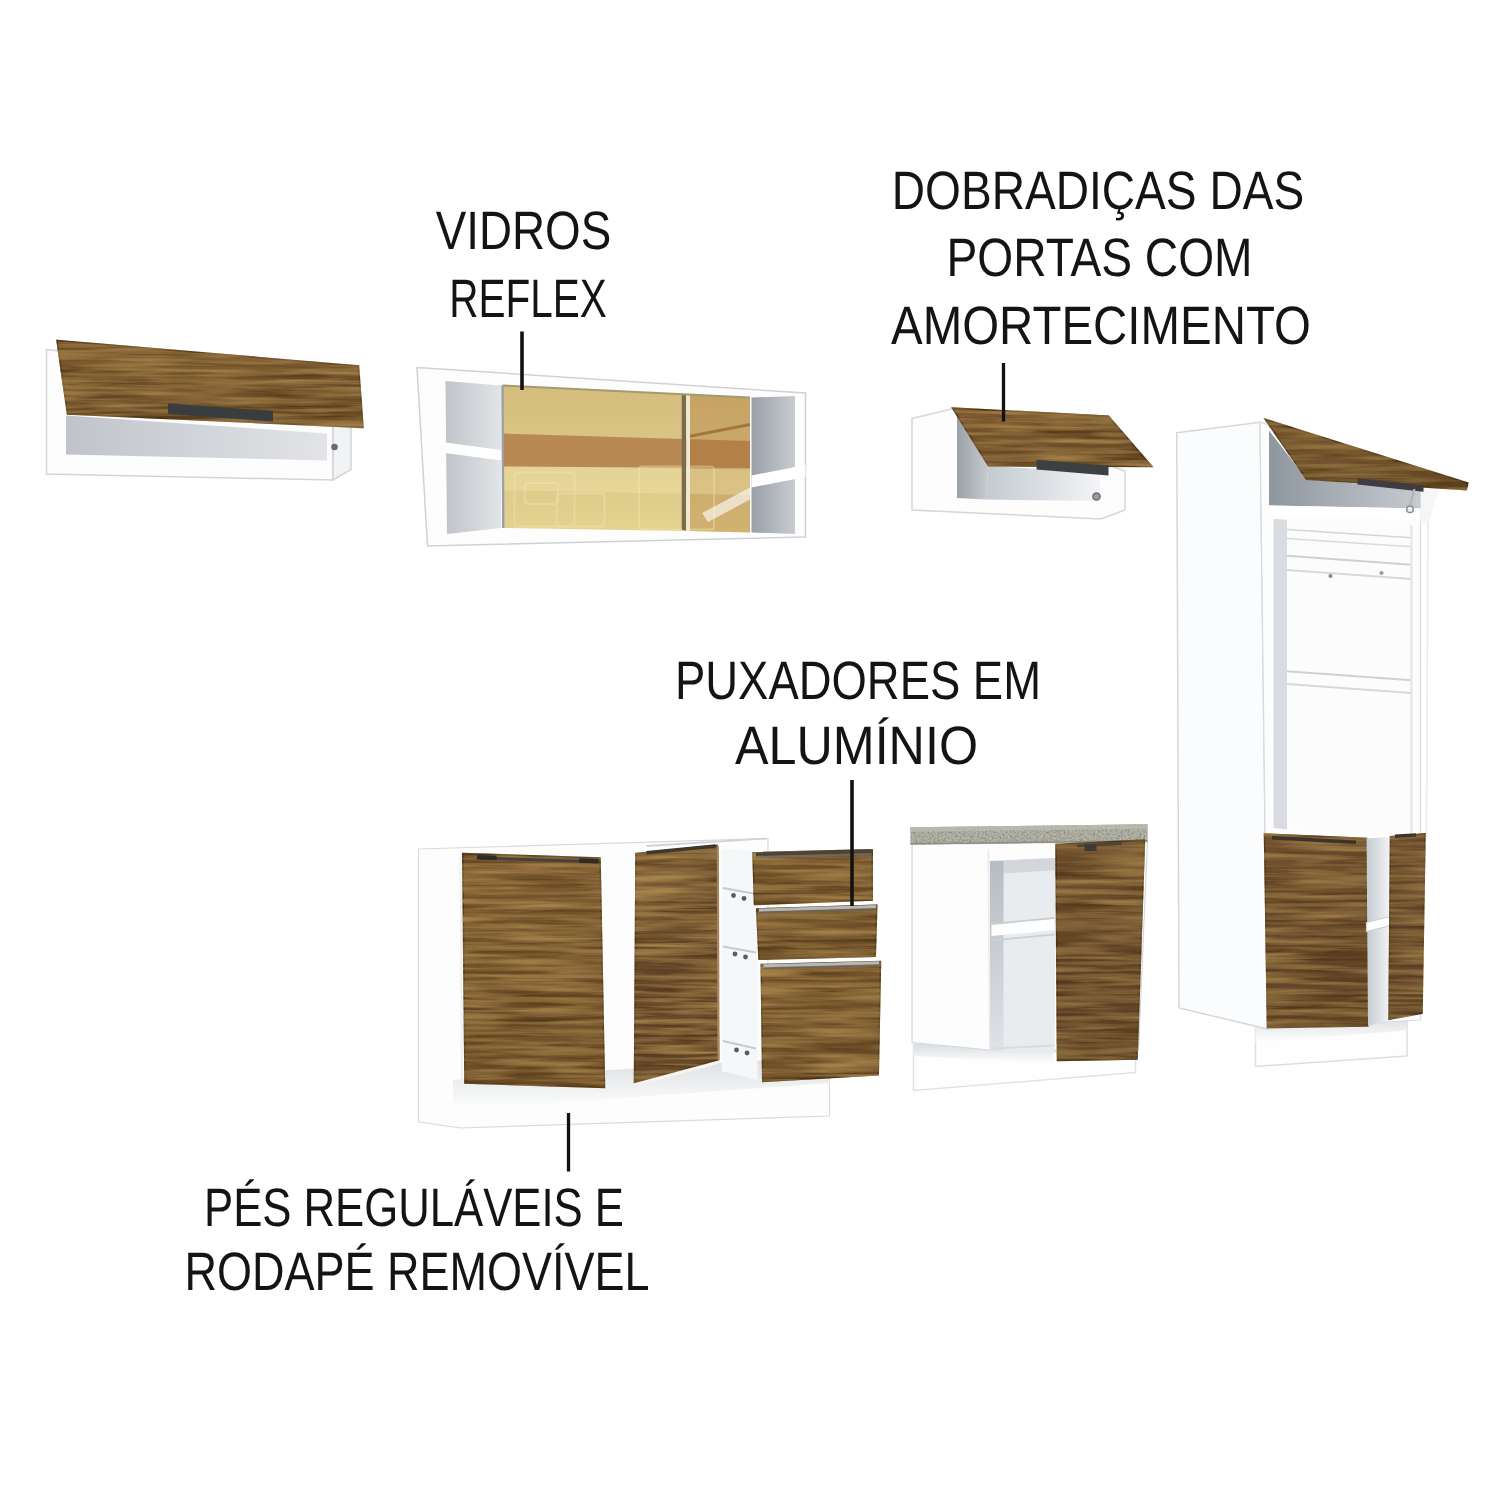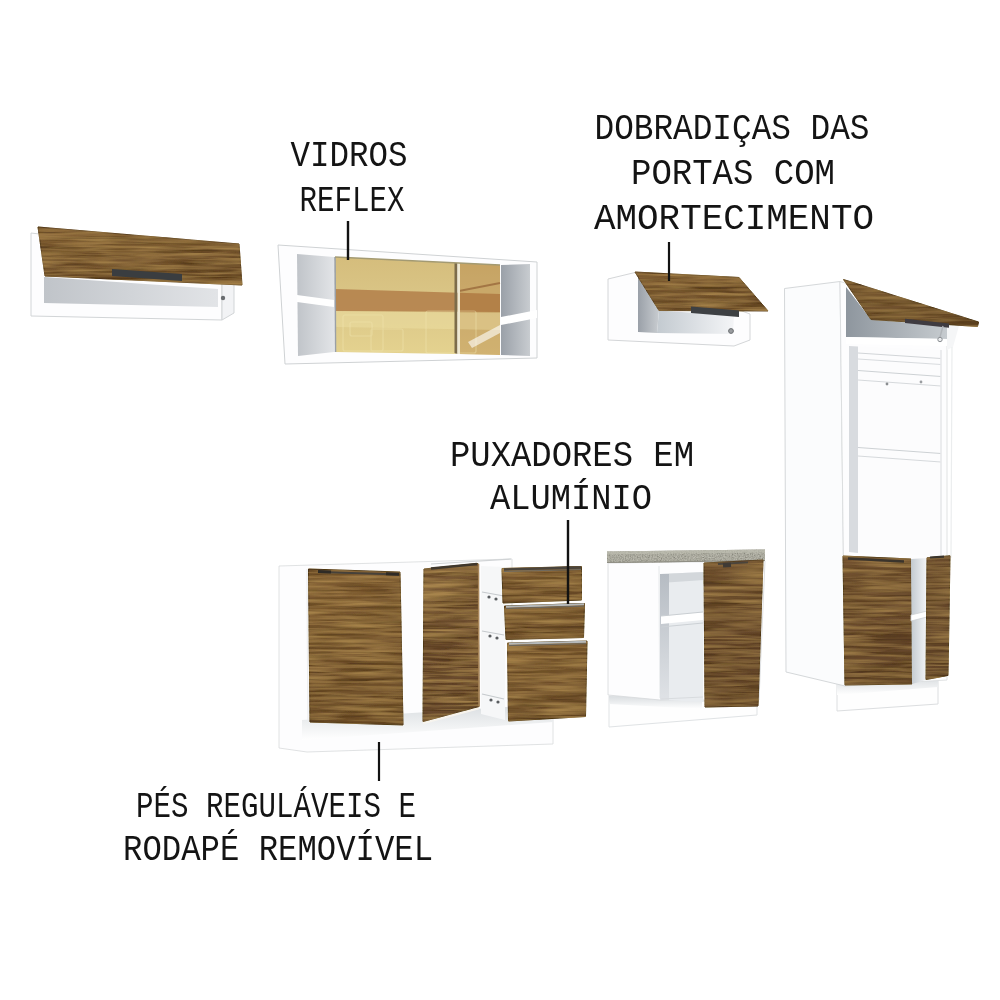--- a/index.html
+++ b/index.html
@@ -1,17 +1,17 @@
 <!DOCTYPE html>
 <html><head>
 <meta charset="utf-8">
 <style>
   html,body{margin:0;padding:0;background:#ffffff;}
   .page{position:relative;width:1000px;height:1000px;background:#ffffff;overflow:hidden;
-        font-family:Liberation Mono, monospace;}
+        font-family:Liberation Sans, sans-serif;}
 </style>
 </head>
 <body>
 <div class="page">
 <svg width="1000" height="1000" viewBox="0 0 1000 1000" xmlns="http://www.w3.org/2000/svg">
 <defs>
 
   <linearGradient id="woodg" x1="0" y1="0" x2="0.25" y2="1">
     <stop offset="0" stop-color="#8c683a"></stop>
     <stop offset="0.5" stop-color="#7d5c32"></stop>

